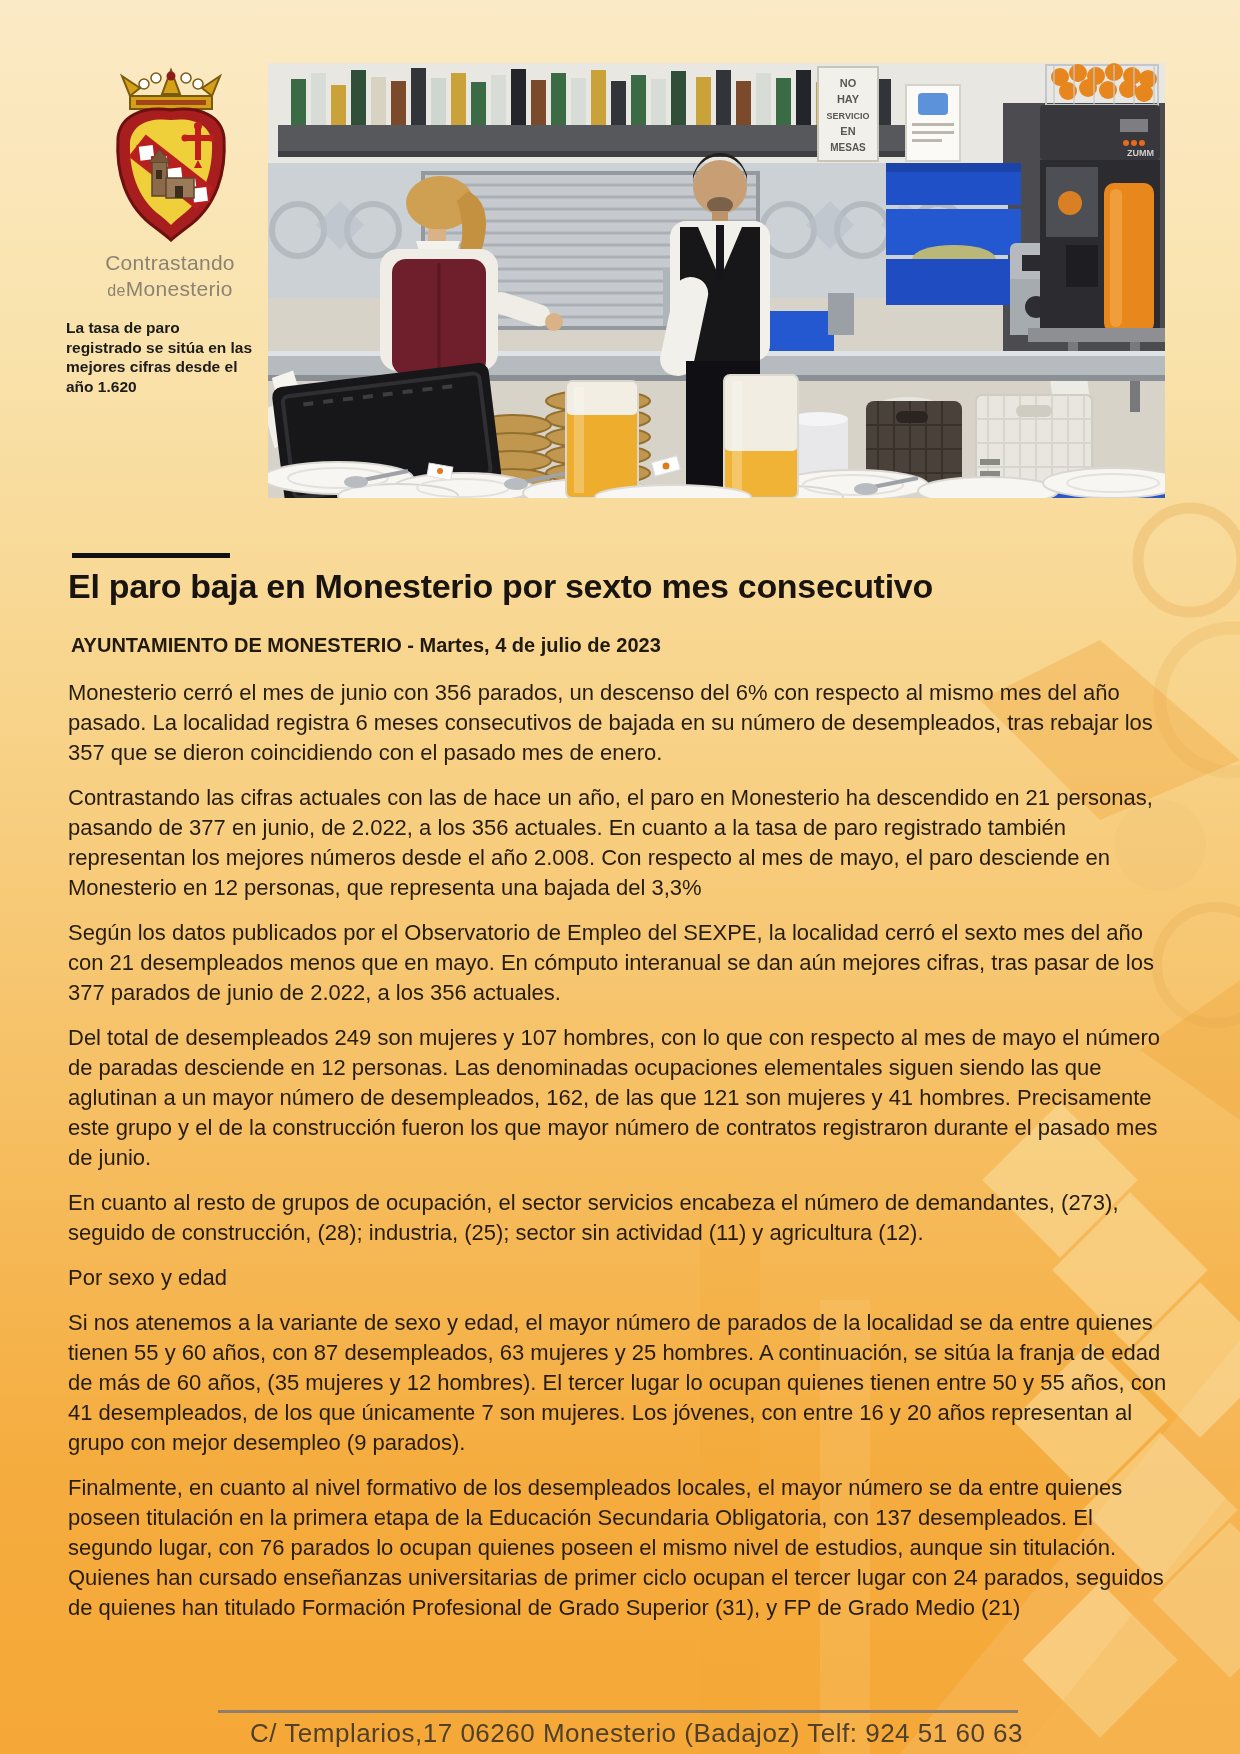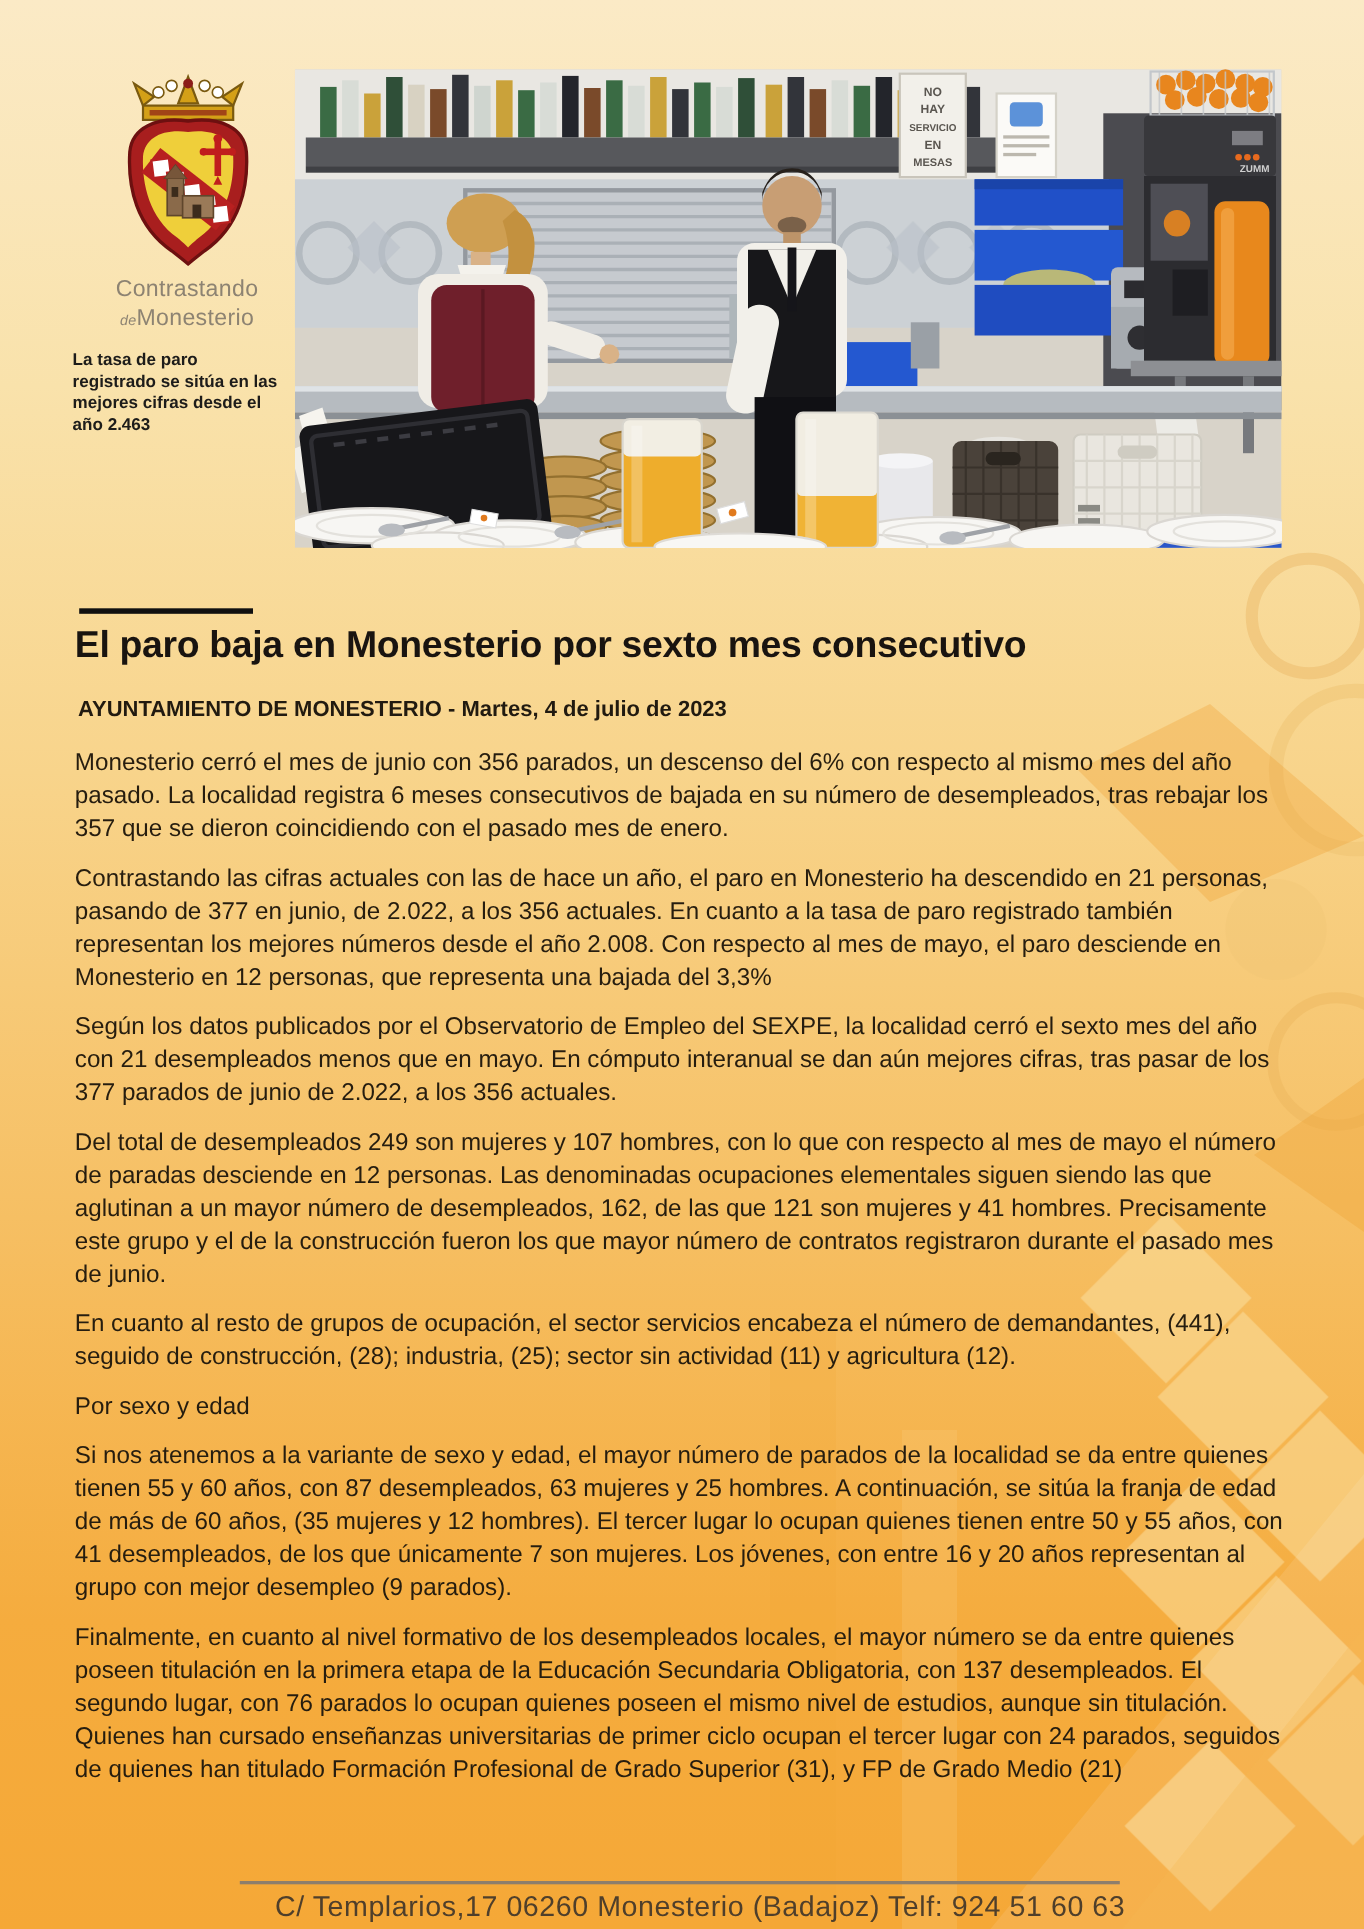--- a/index.html
+++ b/index.html
@@ -8,21 +8,21 @@
     margin:0 auto;
     font-family:"Liberation Sans",sans-serif;
     background:linear-gradient(180deg,#fbeac6 0%,#f9e2ab 20%,#f8d48b 40%,#f6c065 62%,#f5ac3e 84%,#f5a837 100%);
   }
   .bg-decor{position:absolute;inset:0;width:100%;height:100%;pointer-events:none;}
   .crest{position:absolute;left:100px;top:66px;width:142px;height:182px;}
   .logo-caption{
     position:absolute;left:62px;top:250px;width:216px;text-align:center;
     color:#8d8372;line-height:26px;font-size:21px;letter-spacing:.3px;
   }
-  .logo-caption .de{font-size:13px;vertical-align:baseline;font-style:italic;}
+  .logo-caption .de{font-size:16px;vertical-align:baseline;}
   .standfirst{position:absolute;left:66px;top:318px;width:188px;}
   .standfirst p{
     margin:0 0 16px 0;font-weight:bold;font-size:15.5px;line-height:19.5px;
     color:#1d1c1a;
   }
   .photo{position:absolute;left:268px;top:63px;width:897px;height:435px;margin:0;}
   .photo svg{display:block;width:100%;height:100%;}
   .rule{position:absolute;left:72px;top:553px;width:158px;height:5px;background:#101010;}
   .article{position:absolute;left:68px;top:566px;width:1105px;color:#261d0f;}
   .article h1{
@@ -115,21 +115,21 @@
       </g>
     </g>
   </svg>
 
   <div class="logo-caption">
     <div>Contrastando</div>
     <div><span class="de">de</span><span>Monesterio</span></div>
   </div>
 
   <aside class="standfirst">
-    <p>La tasa de paro registrado se sitúa en las mejores cifras desde el año 2.463</p>
+    <p>La tasa de paro registrado se sitúa en las mejores cifras desde el año 1.620</p>
   </aside>
 
   <figure class="photo">
     <svg viewBox="0 0 897 435" preserveAspectRatio="none">
 
       <rect x="0" y="0" width="897" height="435" fill="#d8d3c9"></rect>
       <rect x="0" y="0" width="897" height="105" fill="#e9e7e2"></rect>
       <rect x="735" y="40" width="162" height="270" fill="#4b4b50"></rect>
 
       <g>
@@ -456,21 +456,21 @@
 
   <div class="rule"></div>
 
   <main class="article">
     <h1>El paro baja en Monesterio por sexto mes consecutivo</h1>
     <h2>AYUNTAMIENTO DE MONESTERIO - Martes, 4 de julio de 2023</h2>
     <p>Monesterio cerró el mes de junio con 356 parados, un descenso del 6% con respecto al mismo mes del año pasado. La localidad registra 6 meses consecutivos de bajada en su número de desempleados, tras rebajar los 357 que se dieron coincidiendo con el pasado mes de enero.</p>
     <p>Contrastando las cifras actuales con las de hace un año, el paro en Monesterio ha descendido en 21 personas, pasando de 377 en junio, de 2.022, a los 356 actuales.  En cuanto a la tasa de paro registrado también representan los mejores números desde el año 2.008. Con respecto al mes de mayo, el paro desciende en Monesterio en 12 personas, que representa una bajada del 3,3%</p>
     <p>Según los datos publicados por el Observatorio de Empleo del SEXPE, la localidad cerró el sexto mes del año con 21 desempleados menos que en mayo. En cómputo interanual se dan aún mejores cifras, tras pasar de los 377 parados de junio de 2.022, a los 356 actuales.</p>
     <p>Del total de desempleados 249 son mujeres y 107 hombres, con lo que con respecto al mes de mayo el número de paradas desciende en 12 personas. Las denominadas ocupaciones elementales siguen siendo las que aglutinan a un mayor número de desempleados, 162, de las que 121 son mujeres y 41 hombres. Precisamente este grupo y el de la construcción fueron los que mayor número de contratos registraron durante el pasado mes de junio.</p>
-    <p>En cuanto al resto de grupos de ocupación, el sector servicios encabeza el número de demandantes, (441), seguido de construcción, (28); industria, (25); sector sin actividad (11) y agricultura (12).</p>
+    <p>En cuanto al resto de grupos de ocupación, el sector servicios encabeza el número de demandantes, (273), seguido de construcción, (28); industria, (25); sector sin actividad (11) y agricultura (12).</p>
     <p>Por sexo y edad</p>
     <p>Si nos atenemos a la variante de sexo y edad, el mayor número de parados de la localidad se da entre quienes tienen 55 y 60 años, con 87 desempleados, 63 mujeres y 25 hombres. A continuación, se sitúa la franja de edad de más de 60 años, (35 mujeres y 12 hombres). El tercer lugar lo ocupan quienes tienen entre 50 y 55 años, con 41 desempleados, de los que únicamente 7 son mujeres. Los jóvenes, con entre 16 y 20 años representan al grupo con mejor desempleo (9 parados).</p>
     <p>Finalmente, en cuanto al nivel formativo de los desempleados locales, el mayor número se da entre quienes poseen titulación en la primera etapa de la Educación Secundaria Obligatoria, con 137 desempleados. El segundo lugar, con 76 parados lo ocupan quienes poseen el mismo nivel de estudios, aunque sin titulación. Quienes han cursado enseñanzas universitarias de primer ciclo ocupan el tercer lugar con 24 parados, seguidos de quienes han titulado Formación Profesional de Grado Superior (31), y FP de Grado Medio (21)</p>
   </main>
 
   <div class="footer-rule"></div>
   <div class="footer-contact">C/ Templarios,17  06260 Monesterio (Badajoz)  Telf: 924 51 60 63</div>
 
 </div>
 

